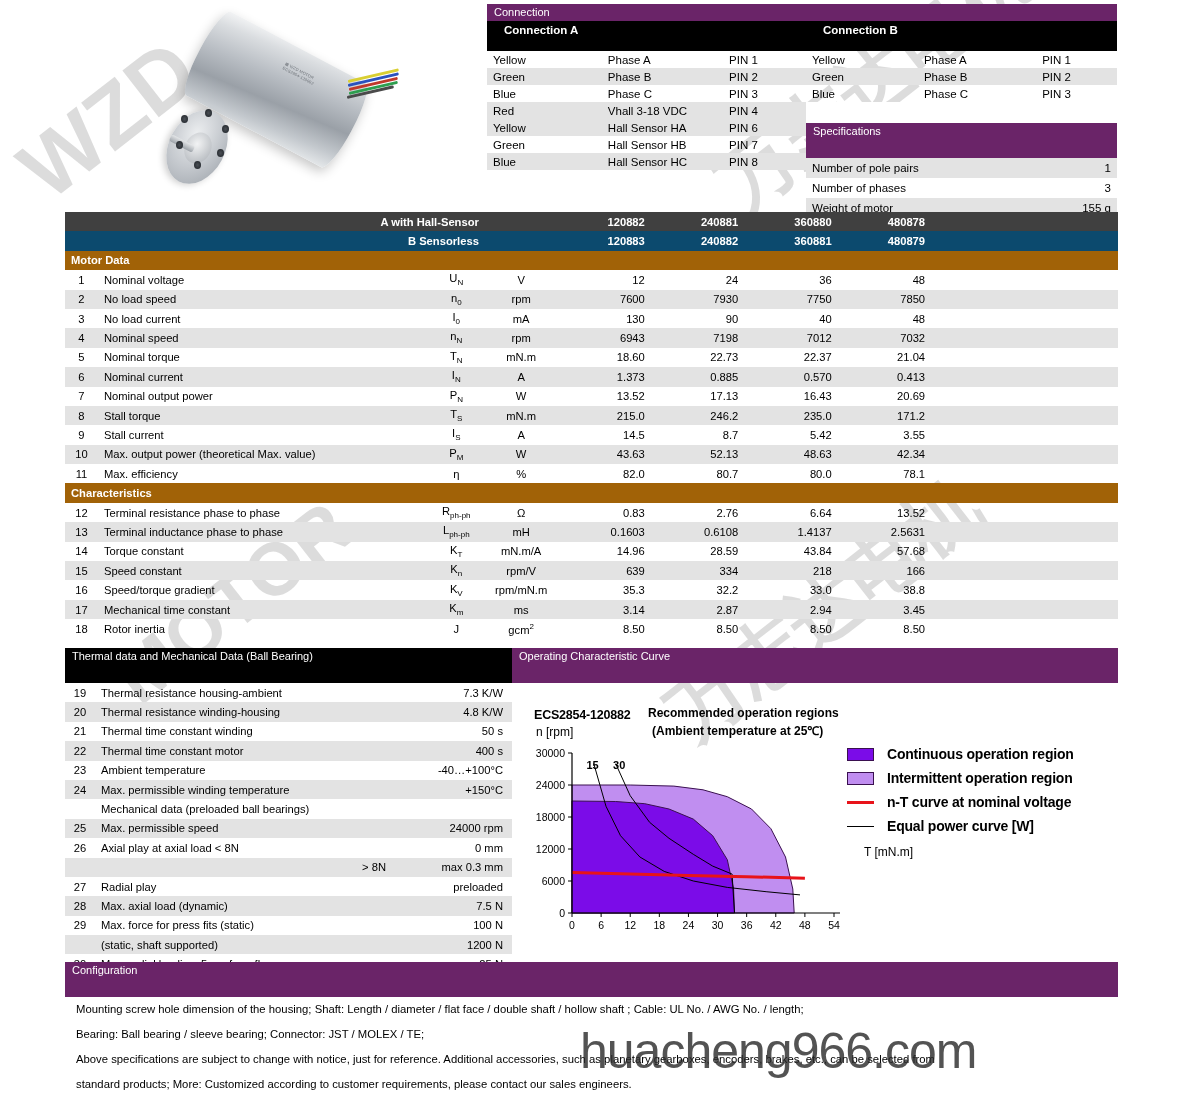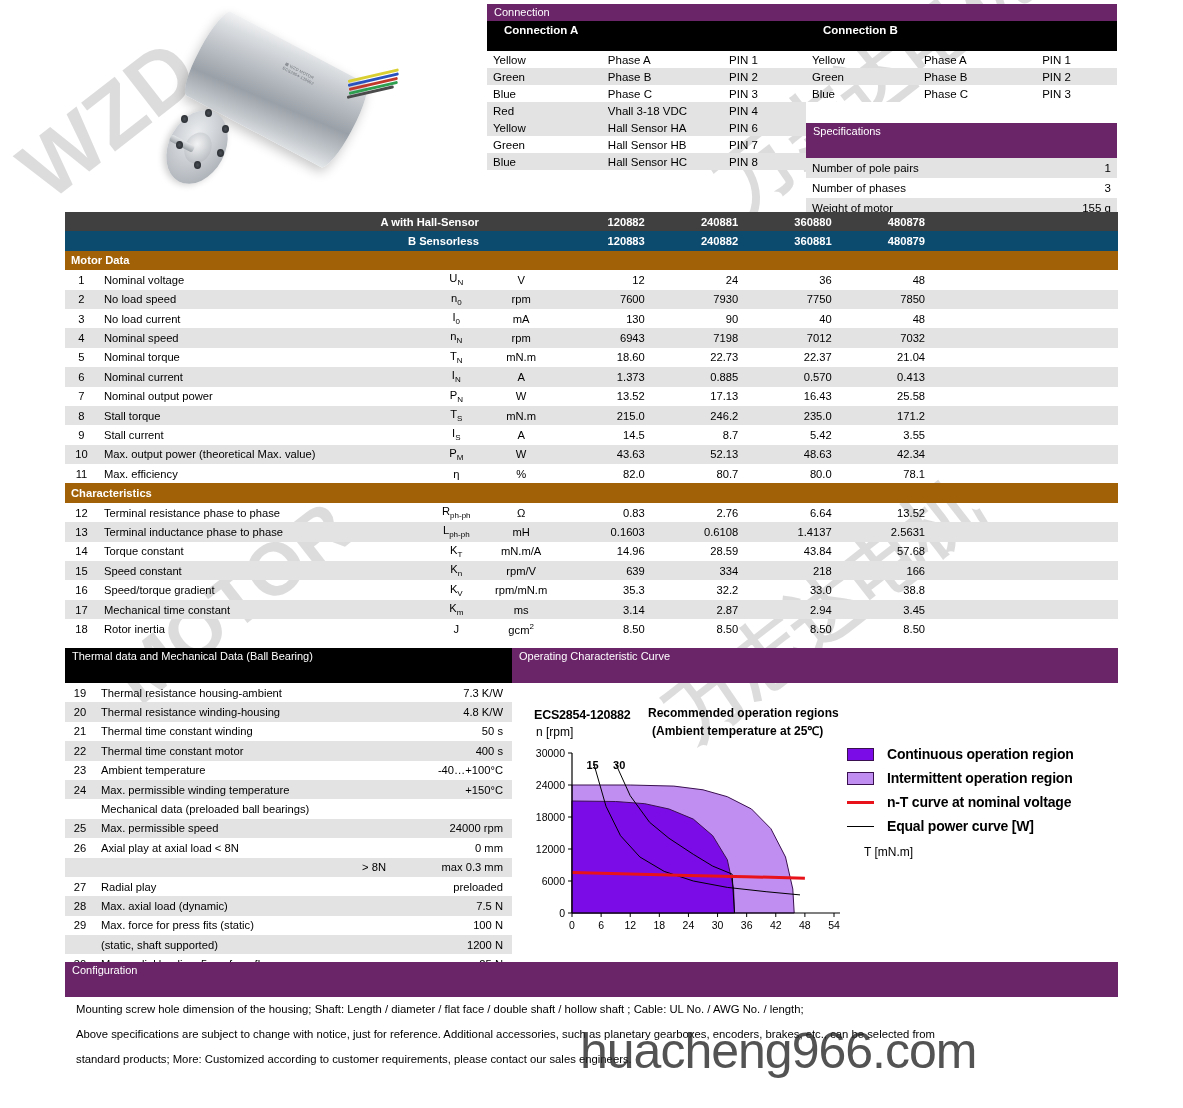--- a/index.html
+++ b/index.html
@@ -323,21 +323,21 @@
         <td class="col-val"></td>
       </tr>
     <tr>
         <td class="col-num">7</td>
         <td class="col-name">Nominal output power</td>
         <td class="col-sym">P<sub>N</sub></td>
         <td class="col-unit">W</td>
         <td class="col-val">13.52</td>
         <td class="col-val">17.13</td>
         <td class="col-val">16.43</td>
-        <td class="col-val">25.58</td>
+        <td class="col-val">20.69</td>
         <td class="col-val"></td>
         <td class="col-val"></td>
       </tr>
     <tr class="alt">
         <td class="col-num">8</td>
         <td class="col-name">Stall torque</td>
         <td class="col-sym">T<sub>S</sub></td>
         <td class="col-unit">mN.m</td>
         <td class="col-val">215.0</td>
         <td class="col-val">246.2</td>
@@ -634,17 +634,18 @@
       <div class="lg-txt">Equal power curve [W]</div>
     </div>
   </div>
 
   <div class="tlabel">T [mN.m]</div>
 </div>
 
 <div id="config">
   <div class="bar purple">Configuration</div>
   <div class="cfg-line">Mounting screw hole dimension of the housing;    Shaft: Length / diameter / flat face / double shaft / hollow shaft ;    Cable: UL No. / AWG No. / length;</div>
+  <div class="cfg-line">Bearing: Ball bearing / sleeve bearing;   Connector: JST / MOLEX / TE;</div>
   <div class="cfg-line">Above specifications are subject to change with notice, just for reference.   Additional accessories, such as planetary gearboxes, encoders, brakes, etc., can be selected from</div>
   <div class="cfg-line">standard products; More: Customized according to customer requirements, please contact our sales engineers.</div>
 </div>
 
 <div class="wm-site">huacheng966.com</div>
 
 </body></html>

